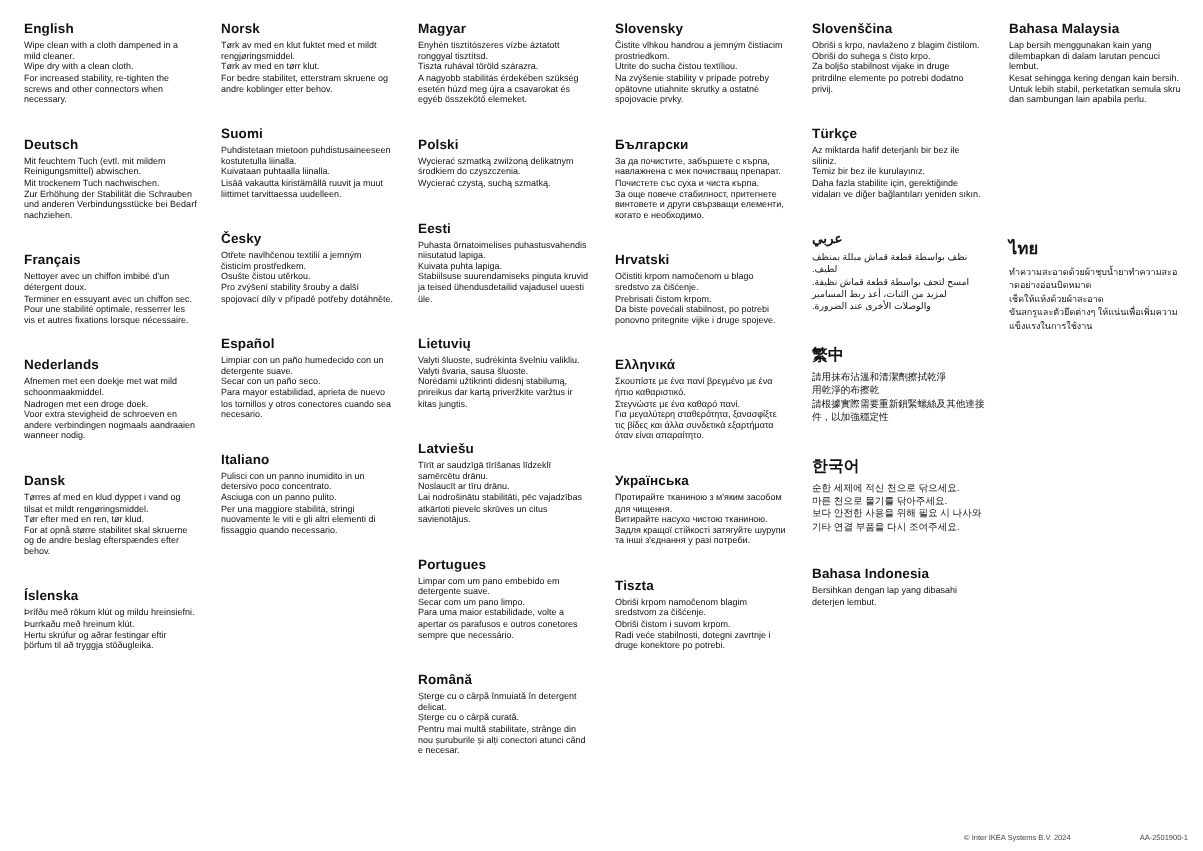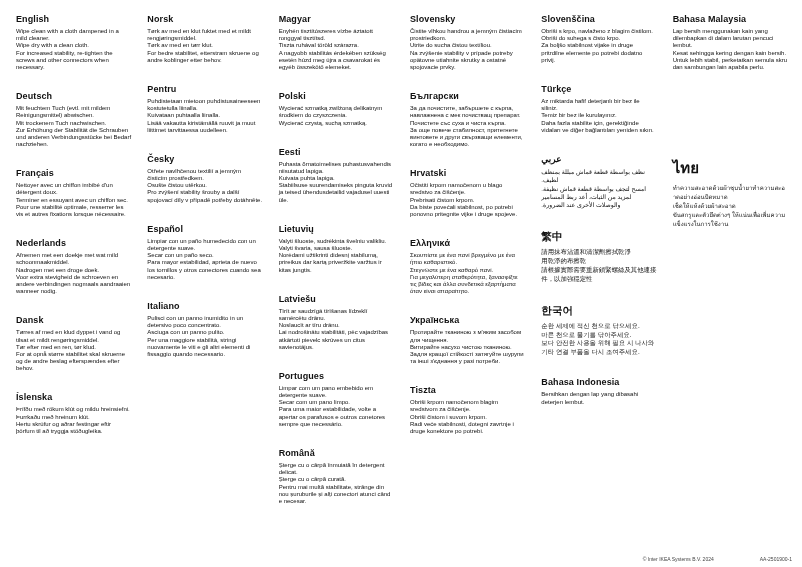--- a/index.html
+++ b/index.html
@@ -20,21 +20,21 @@
   }
   .lang-body p {
     font-size:6px; line-height:1.2; margin:0;
     overflow-wrap:break-word;
   }
   .rtl { direction:rtl; text-align:left; }
   .rtl .lang-body p { font-size:6.2px; line-height:1.35; }
   .cjk .lang-title { font-size:10.5px; }
   .cjk .lang-body p { font-size:6.4px; line-height:1.4; word-break:break-all; }
   section[data-lang="thai"] { margin-top:85px; }
-  section[data-lang="thai"] .lang-title { font-size:15px; }
+  section[data-lang="thai"] .lang-title { font-size:11px; }
   section[data-lang="thai"] .lang-body p { line-height:1.5; word-break:break-all; }
   .footer {
     position:absolute; bottom:5px; right:10px;
     display:flex; gap:46px; align-items:baseline;
     font-size:5px; color:#444444;
   }
 </style>
 </head>
 <body>
 
@@ -92,21 +92,21 @@
     <div class="col">
       <section class="lang-section" data-lang="norsk">
         <h2 class="lang-title">Norsk</h2>
         <div class="lang-body">
           <p>Tørk av med en klut fuktet med et mildt rengjøringsmiddel.</p>
           <p>Tørk av med en tørr klut.</p>
           <p>For bedre stabilitet, etterstram skruene og andre koblinger etter behov.</p>
         </div>
       </section>
       <section class="lang-section" data-lang="suomi">
-        <h2 class="lang-title">Pentru</h2>
+        <h2 class="lang-title">Suomi</h2>
         <div class="lang-body">
           <p>Puhdistetaan mietoon puhdistusaineeseen kostutetulla liinalla.</p>
           <p>Kuivataan puhtaalla liinalla.</p>
           <p>Lisää vakautta kiristämällä ruuvit ja muut liittimet tarvittaessa uudelleen.</p>
         </div>
       </section>
       <section class="lang-section" data-lang="cesky">
         <h2 class="lang-title">Česky</h2>
         <div class="lang-body">
           <p>Otřete navlhčenou textilií a jemným čisticím prostředkem.</p>

